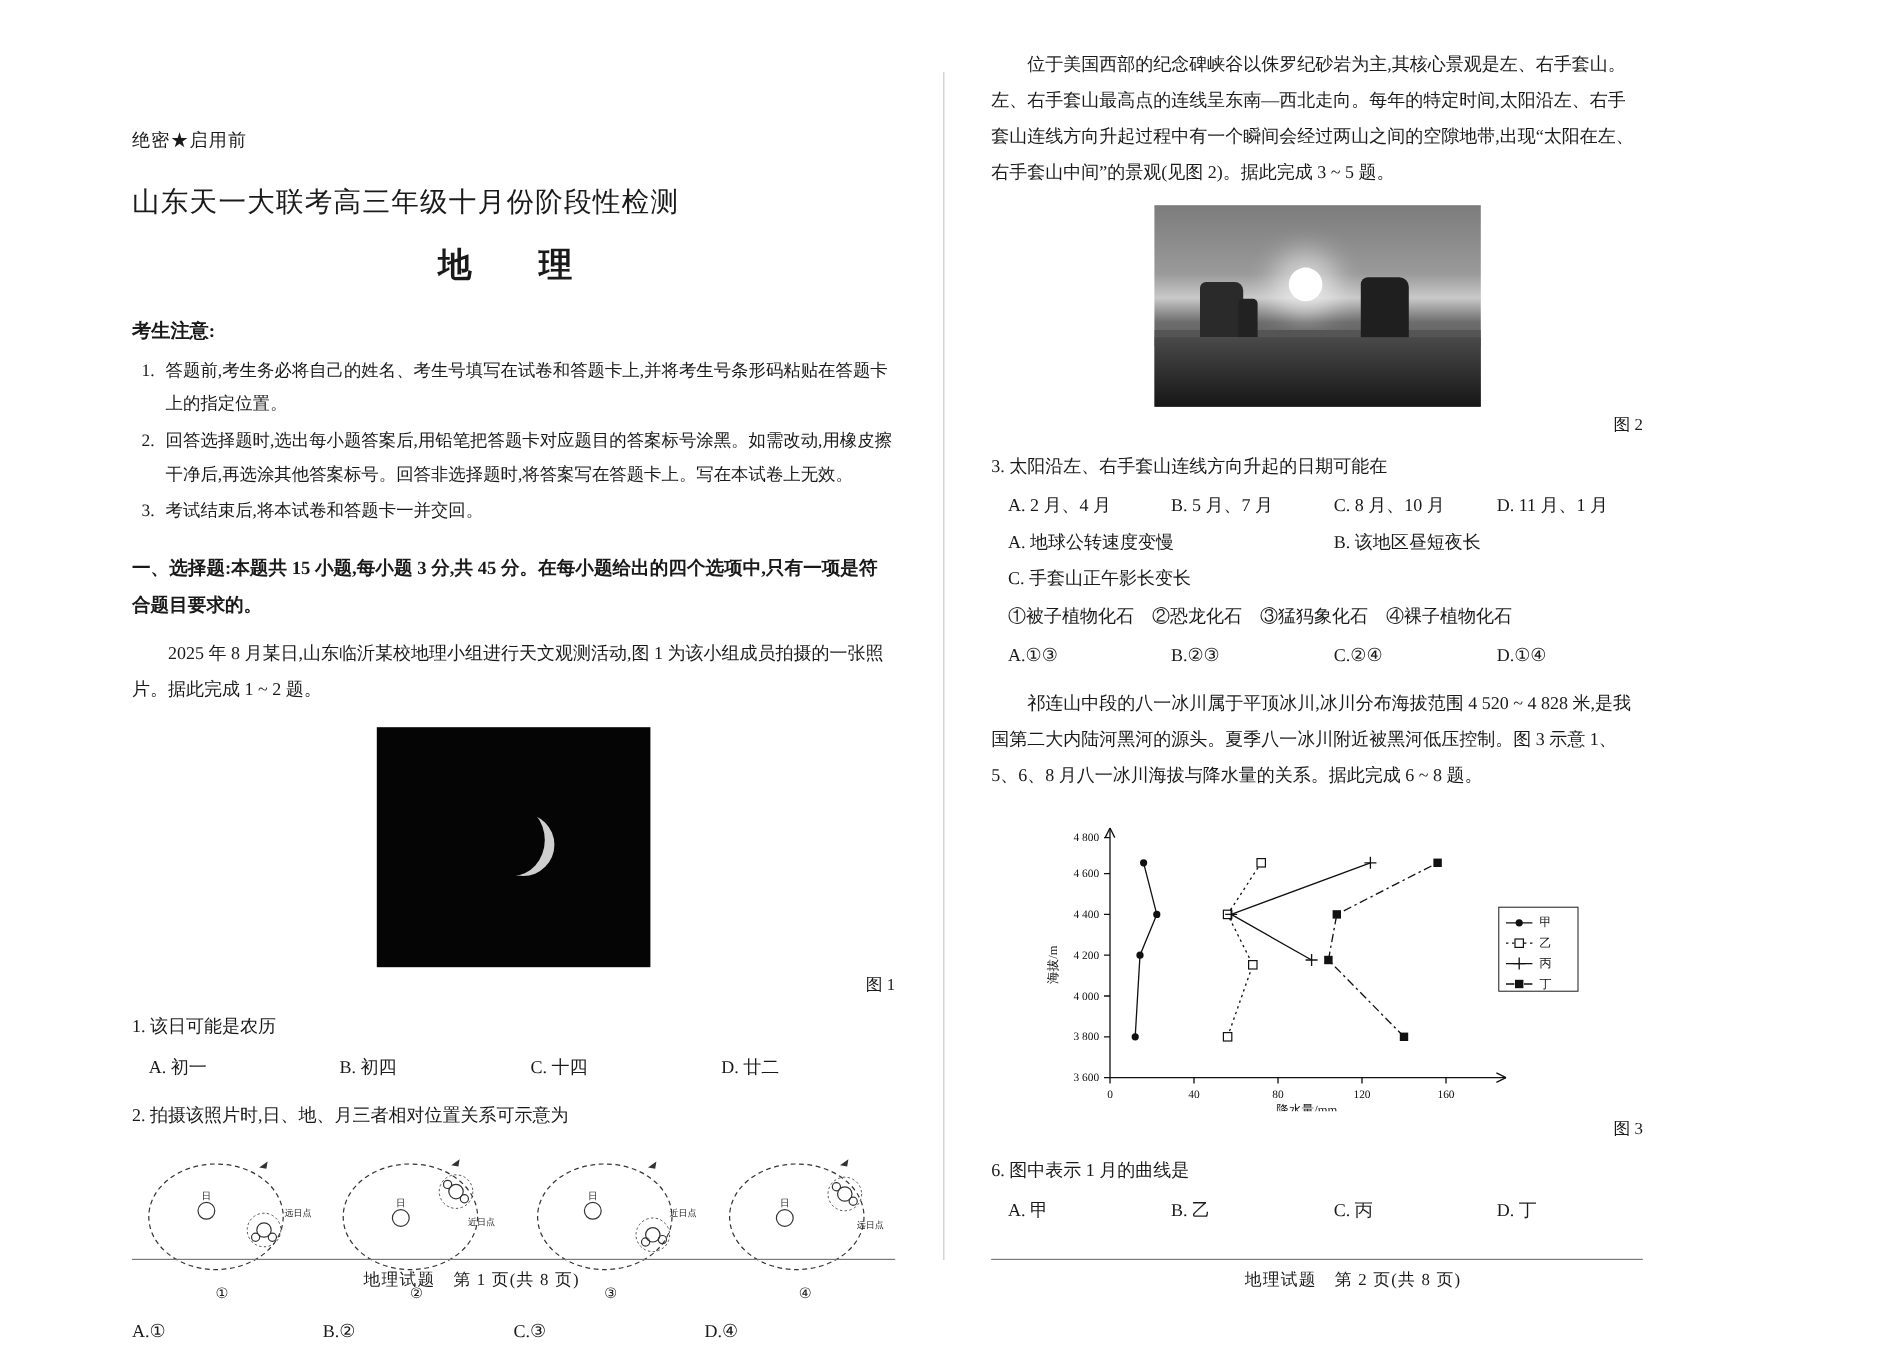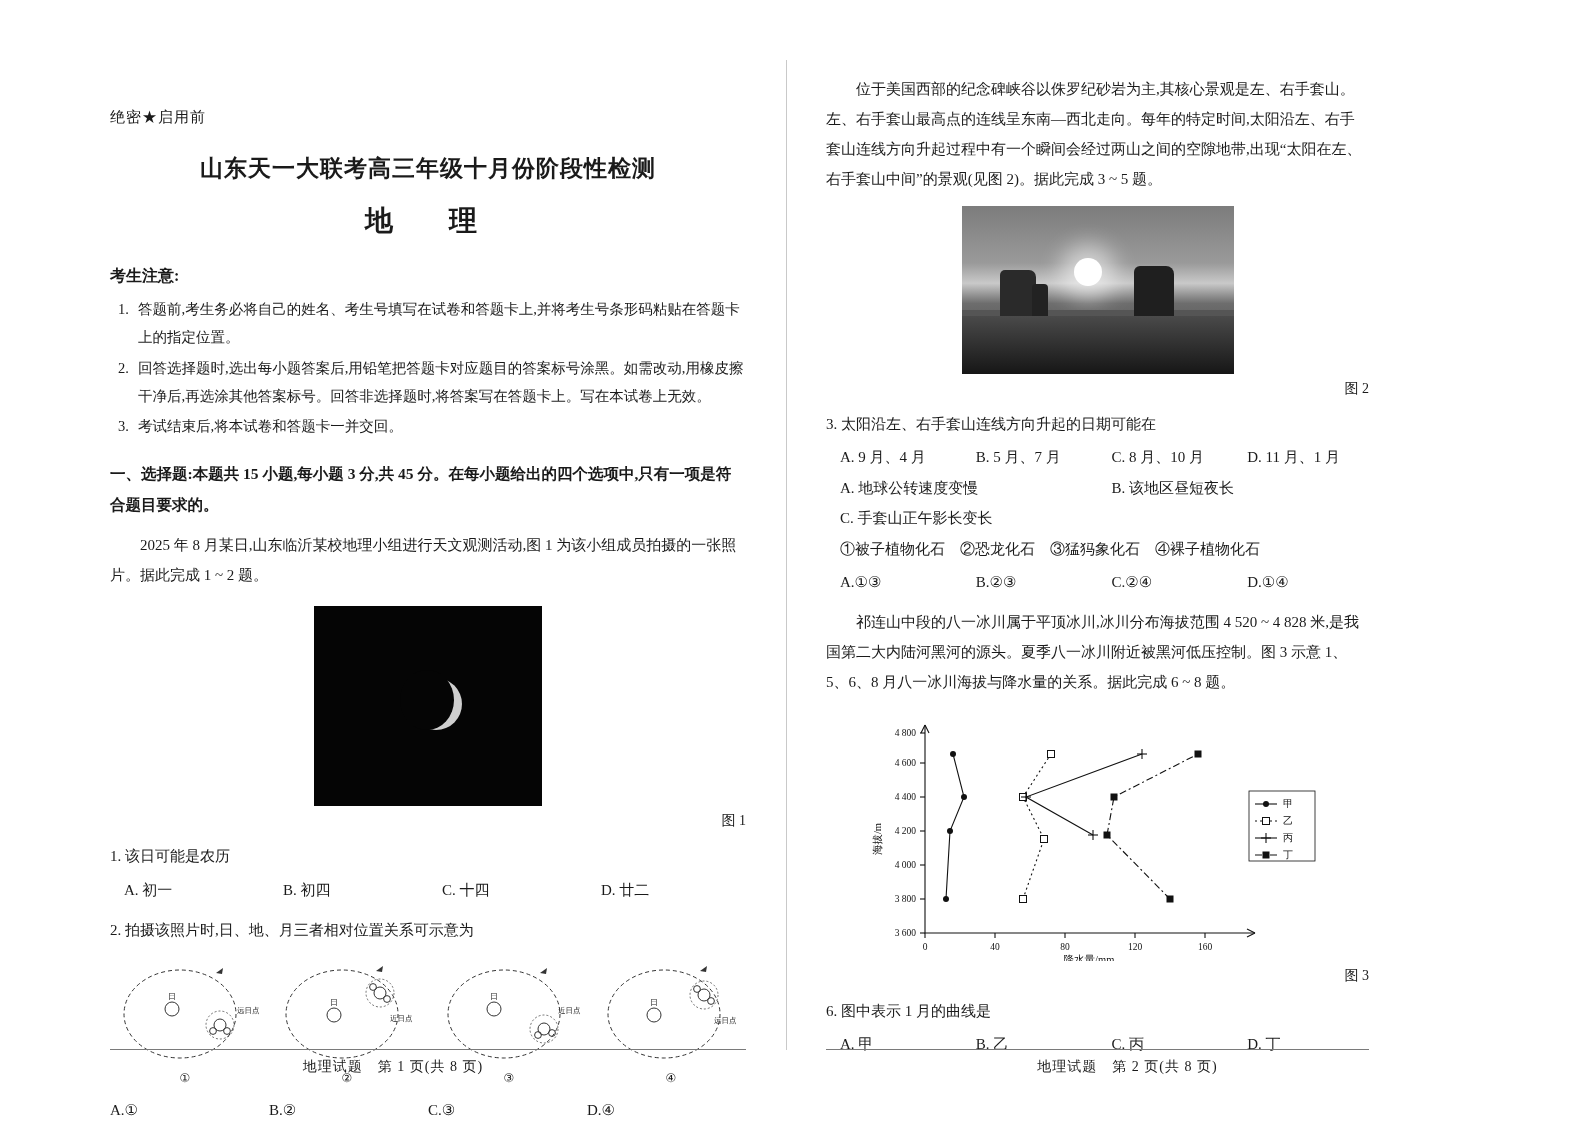--- a/index.html
+++ b/index.html
@@ -23,41 +23,41 @@
   .col {
     position: relative;
     box-sizing: border-box;
   }
   .col-left {
     width: 786px;
     padding: 108px 40px 0 110px;
   }
   .col-right {
     width: 683px;
-    padding: 74px 100px 0 40px;
+    padding: 39px 100px 0 40px;
   }
   .divider {
     position: absolute;
     left: 786px;
     top: 60px;
     width: 1px;
     height: 990px;
     background: #c9c9c9;
   }
 
   
   .secret {
     font-size: 15px;
     letter-spacing: 1px;
     margin-bottom: 26px;
   }
   .main-title {
-    text-align: center;
+    text-align: left;
     font-size: 23px;
-    font-weight: bold;
+    font-weight: normal;
     letter-spacing: 1px;
     margin: 0 0 18px 0;
   }
   .subject {
     text-align: center;
     font-size: 28px;
     font-weight: bold;
     letter-spacing: 14px;
     margin: 0 0 26px 0;
   }
@@ -394,21 +394,21 @@
       <div class="p2-mid"></div>
       <div class="p2-butte-l"></div>
       <div class="p2-butte-l2"></div>
       <div class="p2-butte-r"></div>
       <div class="p2-ground"></div>
     </div>
     <div class="fig-cap">图 2</div>
 
     <div class="qtext">3. 太阳沿左、右手套山连线方向升起的日期可能在</div>
     <div class="opts indent">
-      <span>A. 9 月、4 月</span>
+      <span>A. 2 月、4 月</span>
       <span>B. 5 月、7 月</span>
       <span>C. 8 月、10 月</span>
       <span>D. 11 月、1 月</span>
     </div>
 
     <div class="opts two indent">
       <span>A. 地球公转速度变慢</span>
       <span>B. 该地区昼短夜长</span>
     </div>
     <div class="opts two indent">

